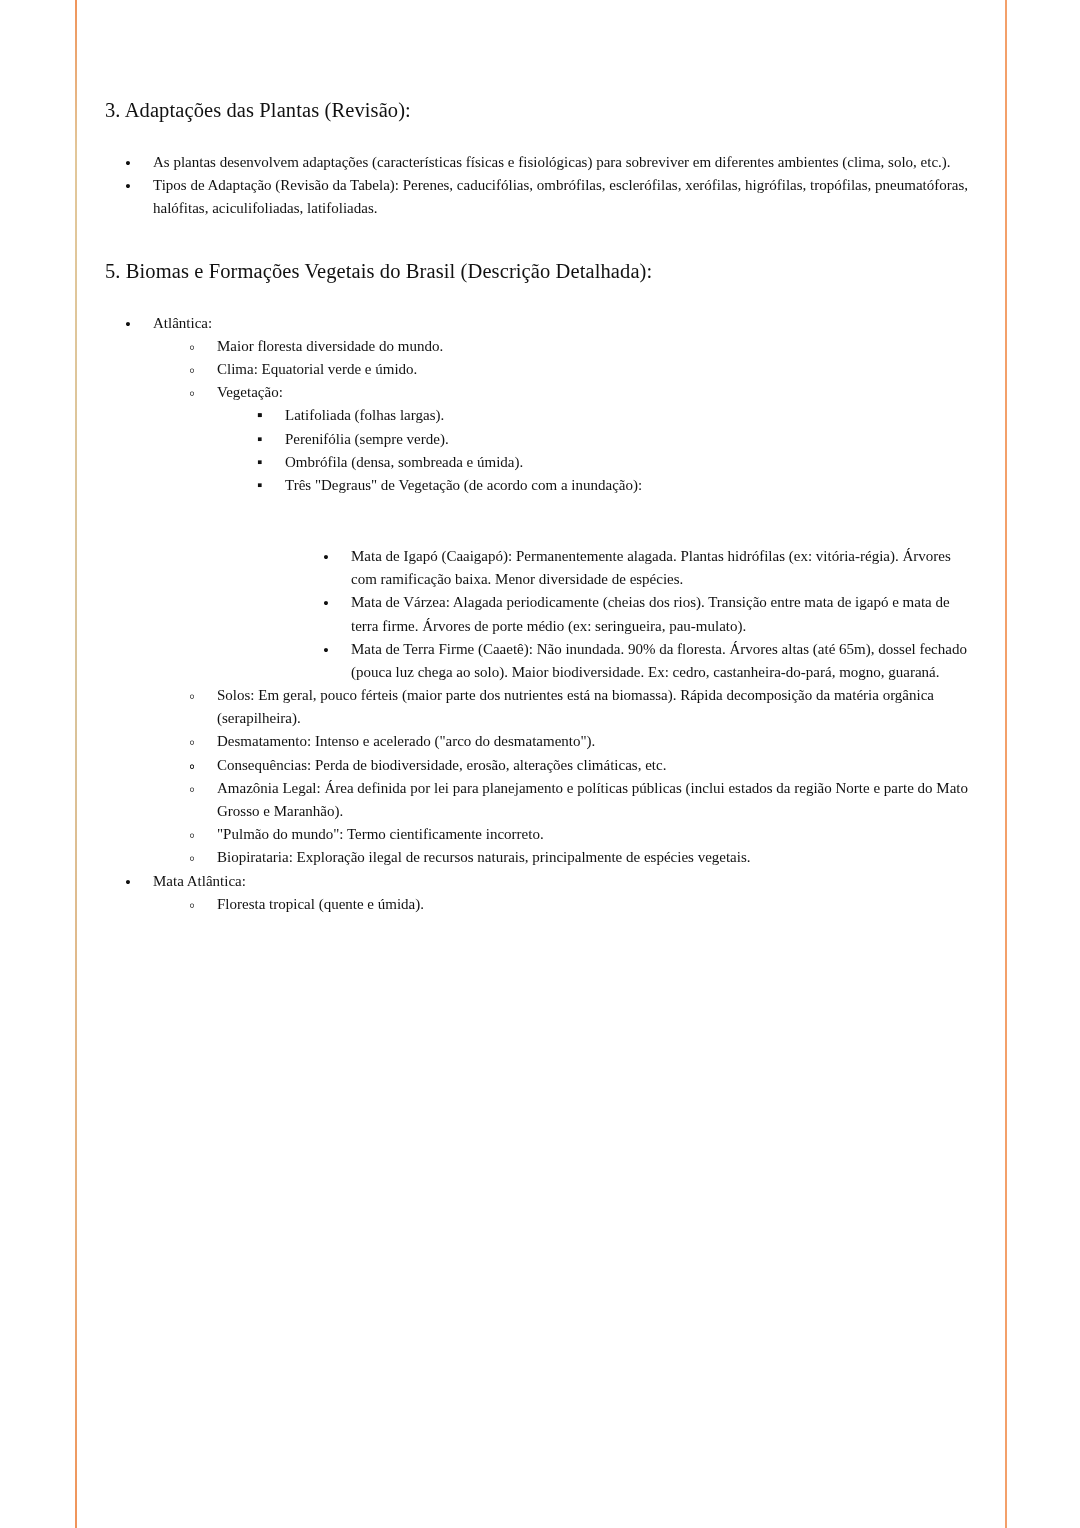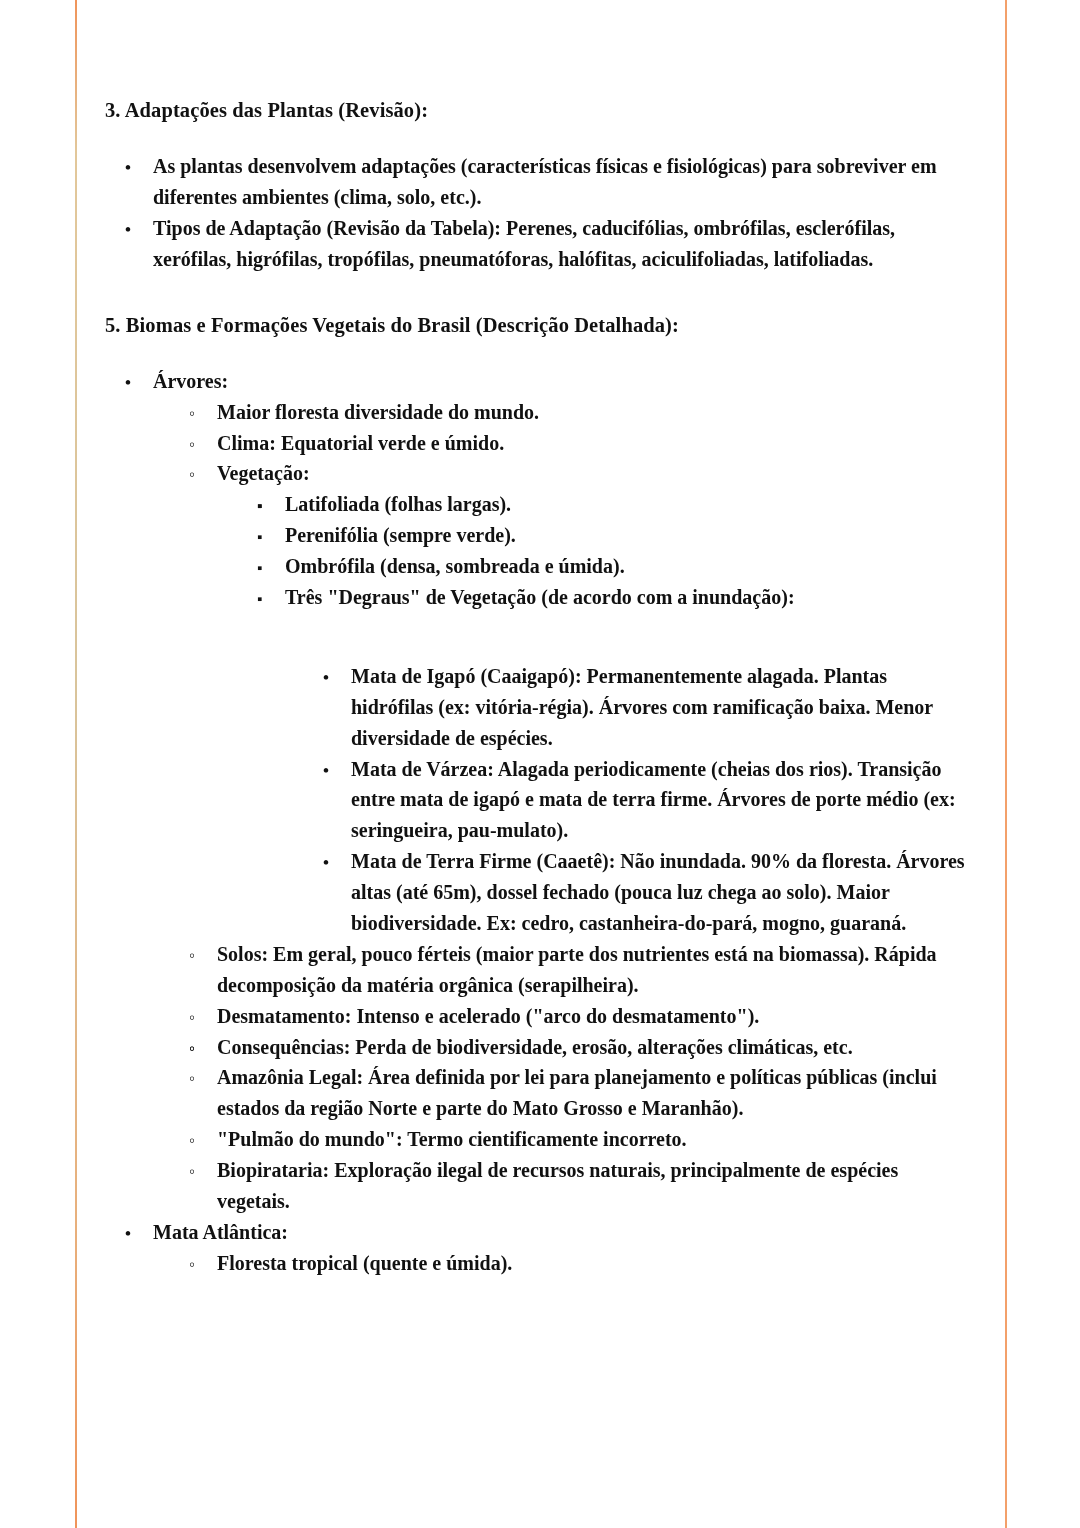--- a/index.html
+++ b/index.html
@@ -39,42 +39,41 @@
 
   .content {
     position: absolute;
     left: 105px;
     top: 96px;
     width: 868px;
   }
 
   h2.section-heading {
     font-size: 20.5px;
-    font-weight: bold;
+    font-weight: normal;
     line-height: 1.42;
     margin: 0 0 26px 0;
     letter-spacing: 0.1px;
   }
   h2.section-heading.spaced-top {
     margin-top: 36px;
   }
 
   ul {
     list-style: none;
     margin: 0;
     padding: 0;
   }
 
   li {
     position: relative;
-    font-size: 20px;
+    font-size: 15px;
     line-height: 1.545;
     margin: 0;
     padding: 0 0 0 28px;
-    font-weight: bold;
   }
 
   li > .bullet {
     position: absolute;
     left: 0;
     top: 0;
     display: inline-block;
     width: 20px;
     text-align: left;
     line-height: inherit;
@@ -120,21 +119,21 @@
         <span class="txt">Tipos de Adaptação (Revisão da Tabela): Perenes, caducifólias, ombrófilas, esclerófilas, xerófilas, higrófilas, tropófilas, pneumatóforas, halófitas, aciculifoliadas, latifoliadas.</span>
       </li>
     </ul>
 
     <h2 class="section-heading spaced-top">5. Biomas e Formações Vegetais do Brasil (Descrição Detalhada):</h2>
 
     <ul class="lvl1">
 
       <li>
         <span class="bullet"></span>
-        <span class="txt">Árvores:</span>
+        <span class="txt">Atlântica:</span>
 
         <ul class="lvl2">
           <li>
             <span class="bullet"></span>
             <span class="txt">Maior floresta diversidade do mundo.</span>
           </li>
           <li>
             <span class="bullet"></span>
             <span class="txt">Clima: Equatorial verde e úmido.</span>
           </li>

